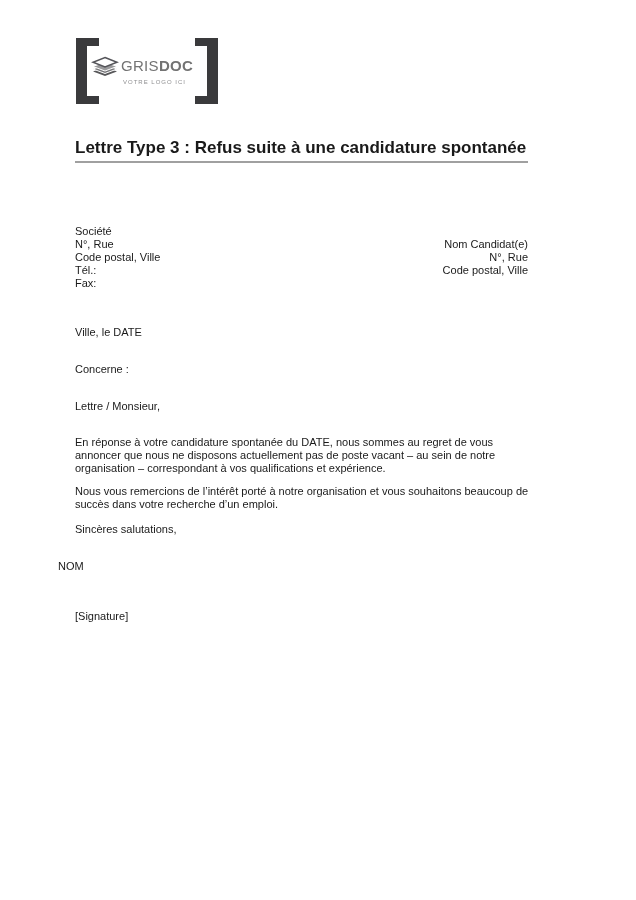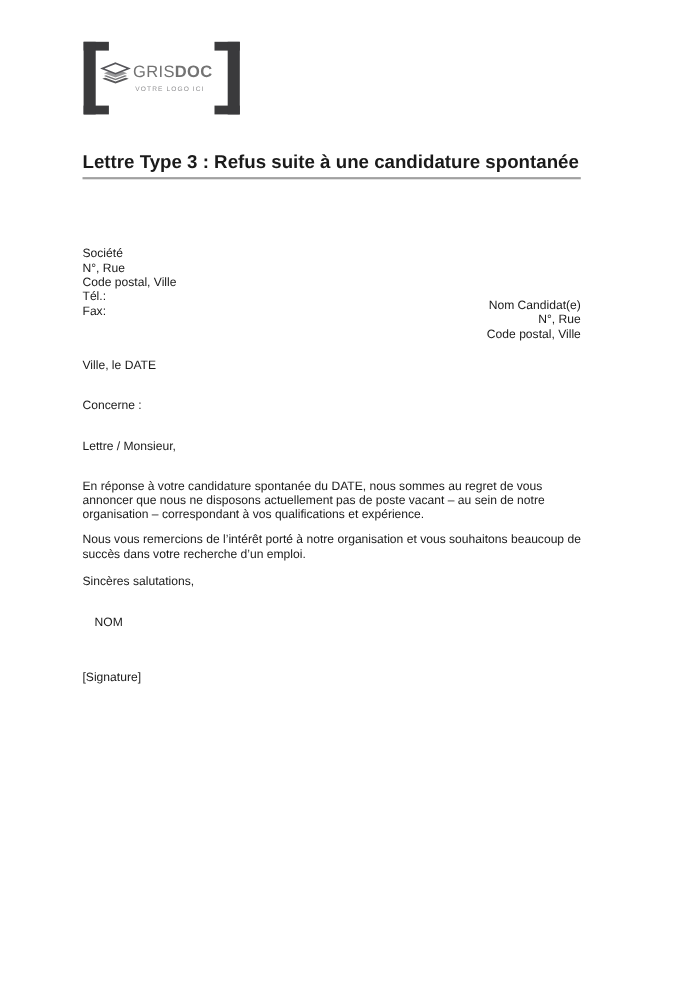--- a/index.html
+++ b/index.html
@@ -77,28 +77,28 @@
     width: 453px;
     height: 2px;
     background: #a0a0a0;
   }
   .txt {
     position: absolute;
     font-size: 11px;
     line-height: 13px;
   }
   .sender    { left: 75px; top: 225px; }
-  .recipient { left: 75px; top: 238px; width: 453px; text-align: right; margin-top: 34px; }
+  .recipient { left: 75px; top: 238px; width: 453px; text-align: right; }
   .date-line { left: 75px; top: 326px; }
   .subject   { left: 75px; top: 363px; }
   .salutation{ left: 75px; top: 400px; }
   .para1     { left: 75px; top: 425px; width: 455px; }
   .para2     { left: 75px; top: 474px; width: 455px; }
   .closing   { left: 75px; top: 523px; }
-  .sig-name  { left: 86px; top: 560px; }
+  .sig-name  { left: 58px; top: 560px; }
   .sig-ph    { left: 75px; top: 610px; }
 </style>
 </head>
 <body>
 
 <div class="page">
 
   <div class="logo">
     <span class="bracket left"></span>
     <span class="bracket right"></span>

